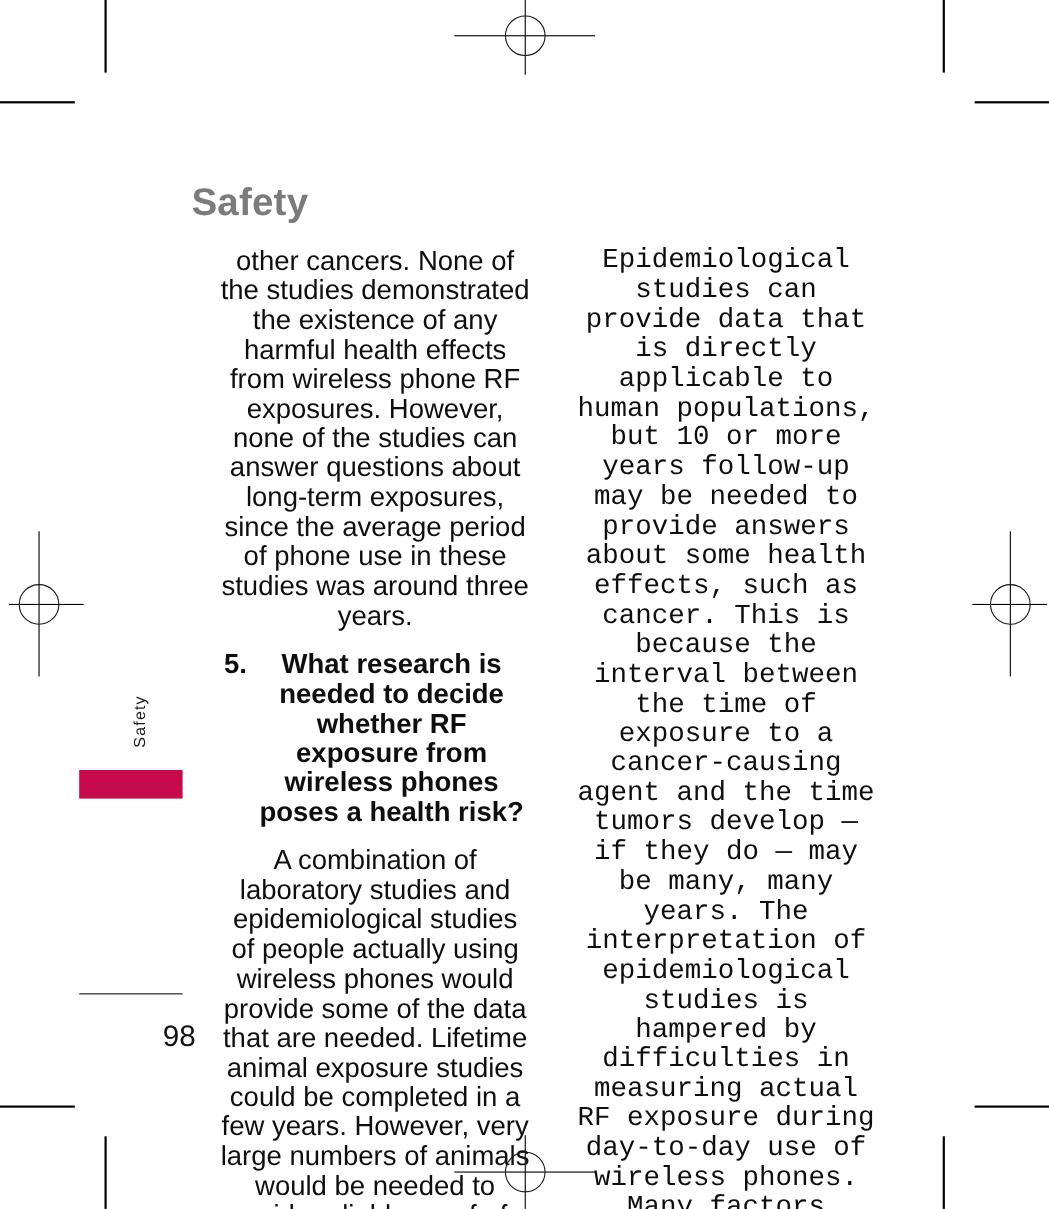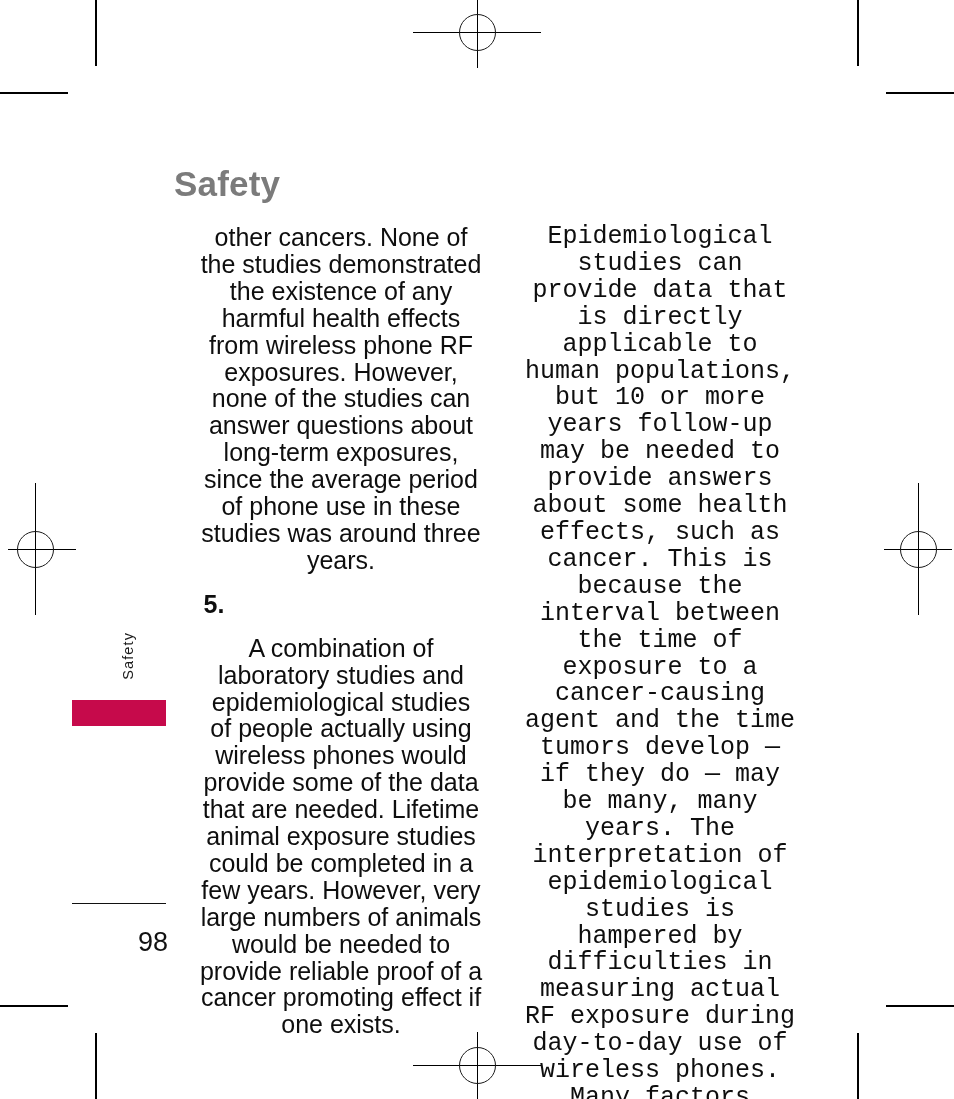--- a/index.html
+++ b/index.html
@@ -123,21 +123,21 @@
   .footer-rule {
     position: absolute;
     left: 72px;
     top: 903px;
     width: 94px;
     height: 1px;
     background: #111111;
   }
   .page-number {
     position: absolute;
-    left: 118px;
+    left: 128px;
     top: 927px;
     width: 50px;
     text-align: right;
     font-size: 27px;
     color: #111111;
   }
 </style>
 </head>
 <body>
 
@@ -177,20 +177,21 @@
   <div class="reg-circle" style="left:46px; top:15px; width:37px; height:37px;"></div>
 </div>
 
 <h1 class="page-title" style="color: rgb(123, 123, 123);">Safety</h1>
 
 <div class="column left" style="color: rgb(14, 14, 14);">
   <p>other cancers. None of the studies demonstrated the existence of any harmful health effects from wireless phone RF exposures. However, none of the studies can answer questions about long-term exposures, since the average period of phone use in these studies was around three years.</p>
   <div class="para-gap"></div>
   <div class="numbered-item">
     <span class="num">5.</span>
+    <span class="numbered-text">What research is needed to decide whether RF exposure from wireless phones poses a health risk?</span>
   </div>
   <div class="para-gap"></div>
   <p>A combination of laboratory studies and epidemiological studies of people actually using wireless phones would provide some of the data that are needed. Lifetime animal exposure studies could be completed in a few years. However, very large numbers of animals would be needed to provide reliable proof of a cancer promoting effect if one exists.</p>
 </div>
 
 <div class="column right" style="color: rgb(14, 14, 14);">
   <p>Epidemiological studies can provide data that is directly applicable to human populations, but 10 or more years follow-up may be needed to provide answers about some health effects, such as cancer. This is because the interval between the time of exposure to a cancer-causing agent and the time tumors develop — if they do — may be many, many years. The interpretation of epidemiological studies is hampered by difficulties in measuring actual RF exposure during day-to-day use of wireless phones. Many factors affect this measurement, such as the angle at which the phone is held, or which model of phone is used.</p>
 </div>
 
 <div class="side-tab-label">Safety</div>

